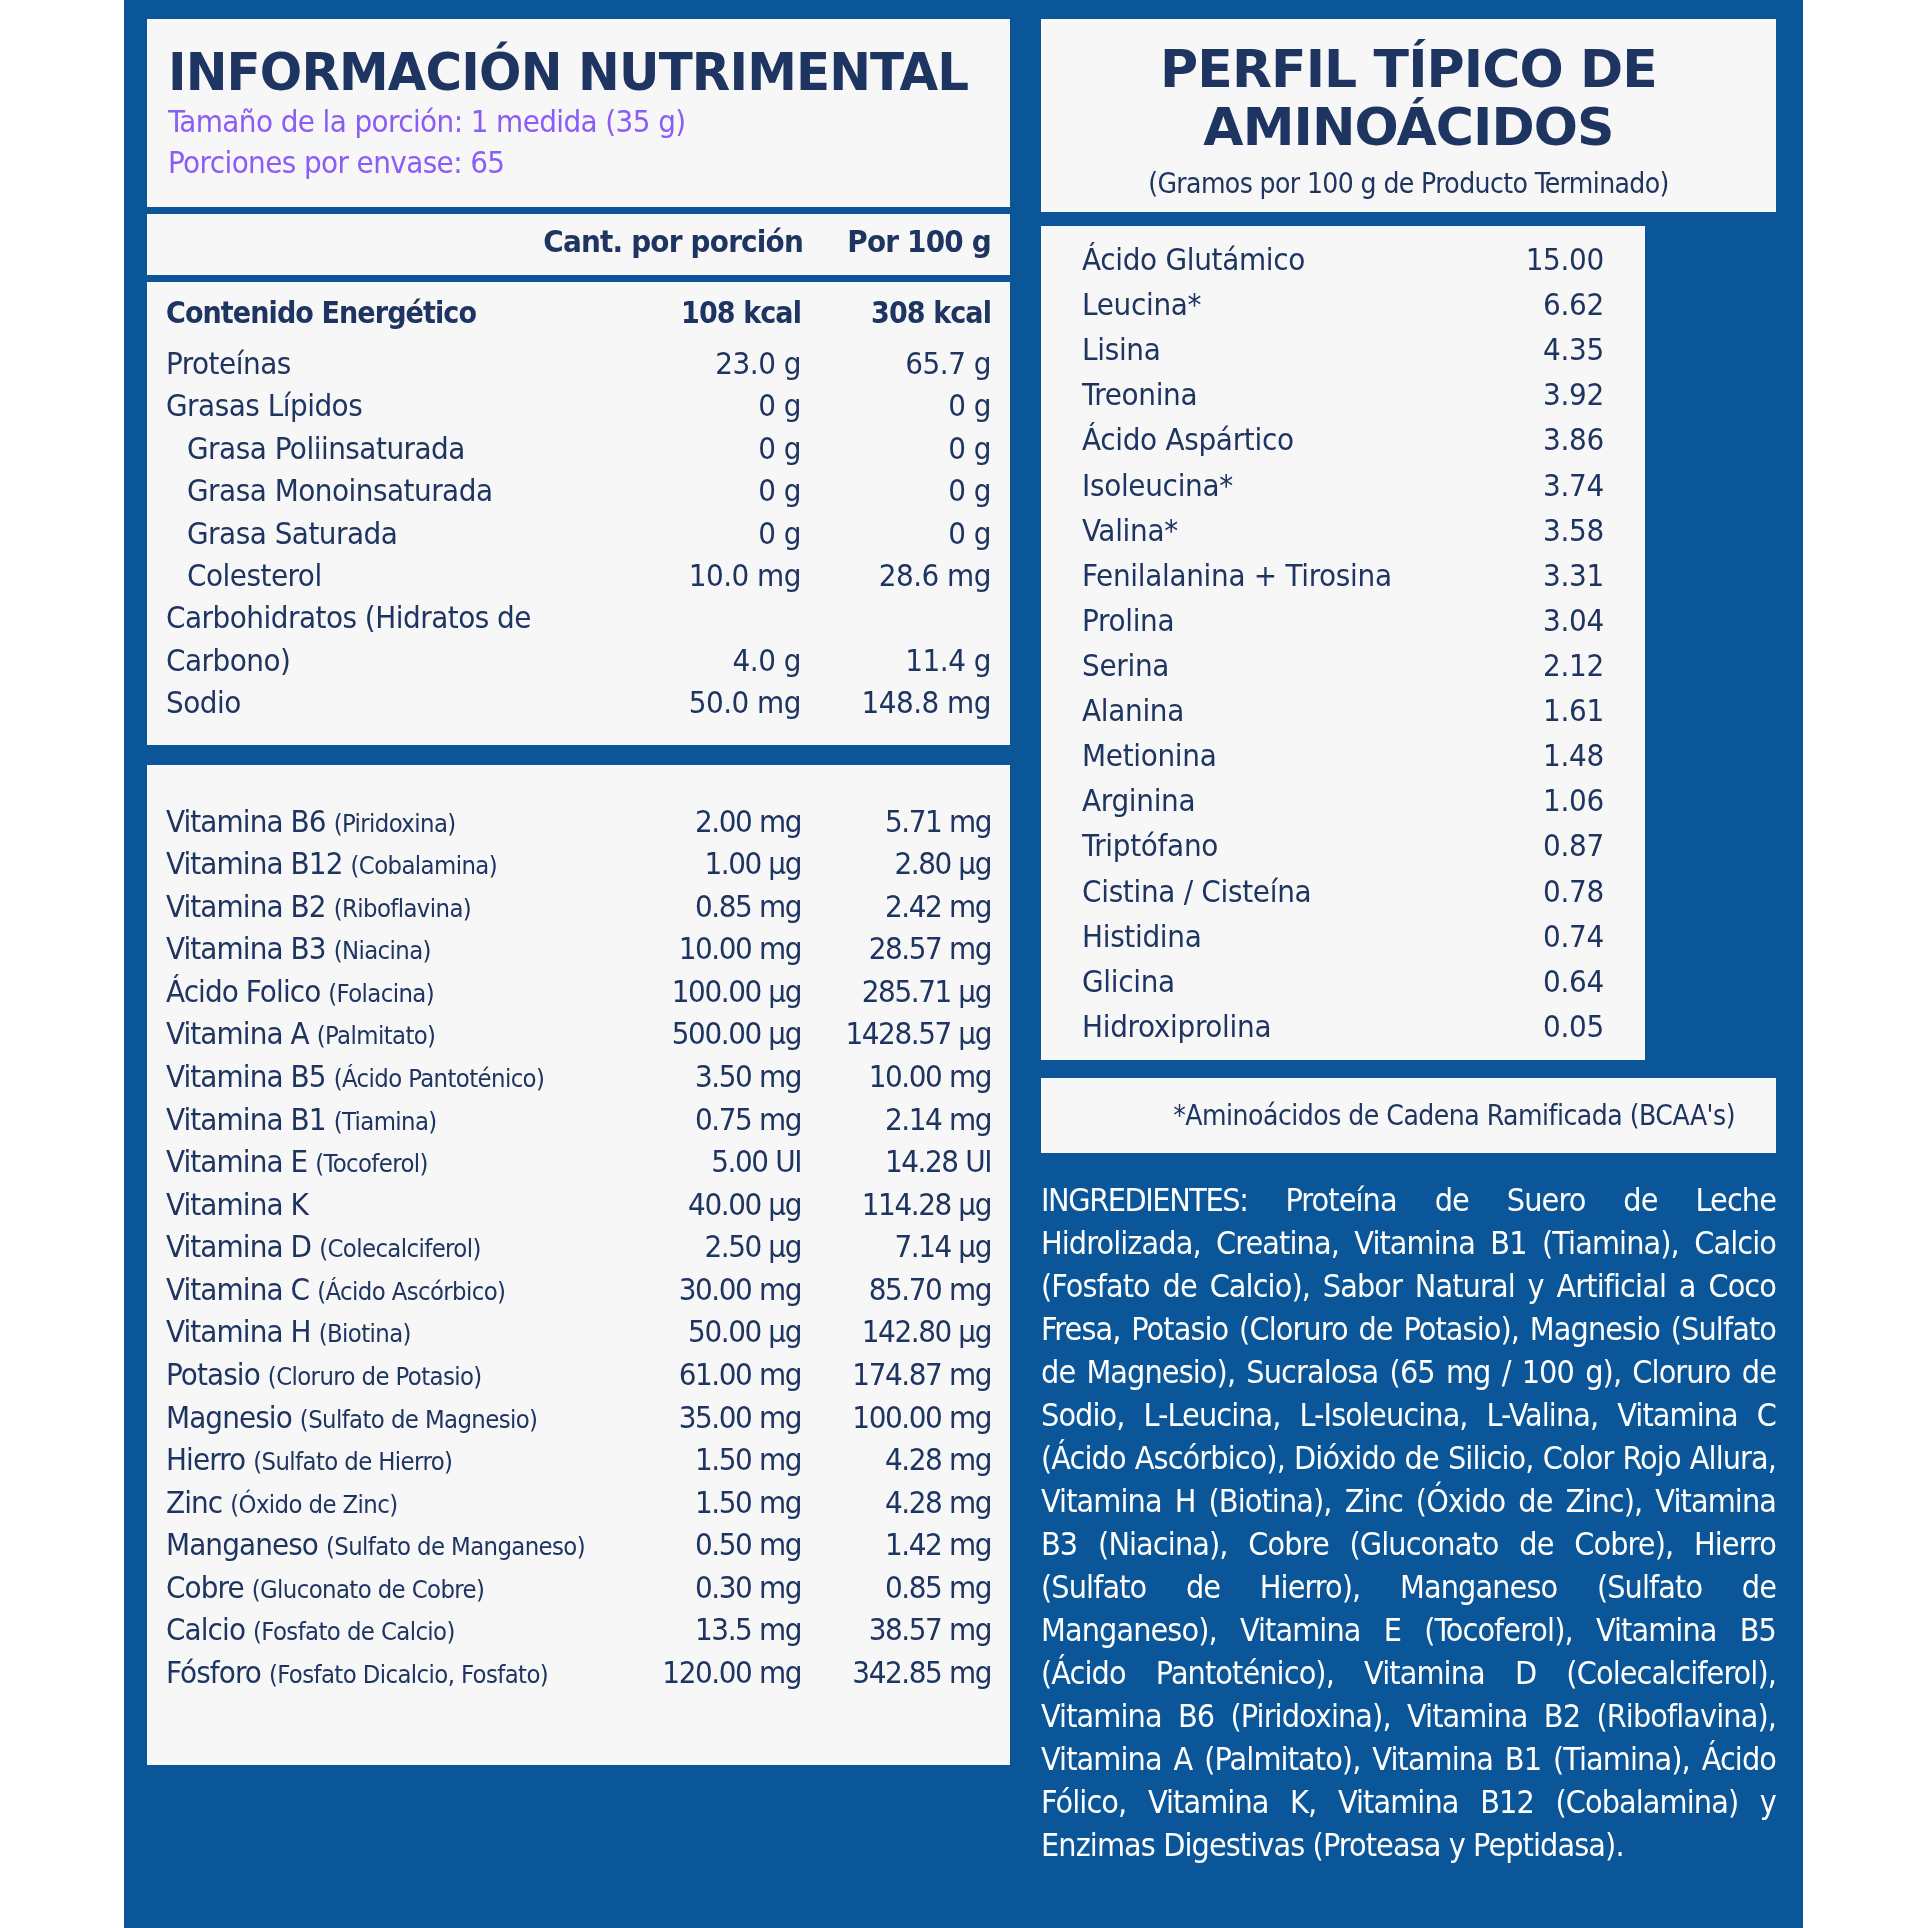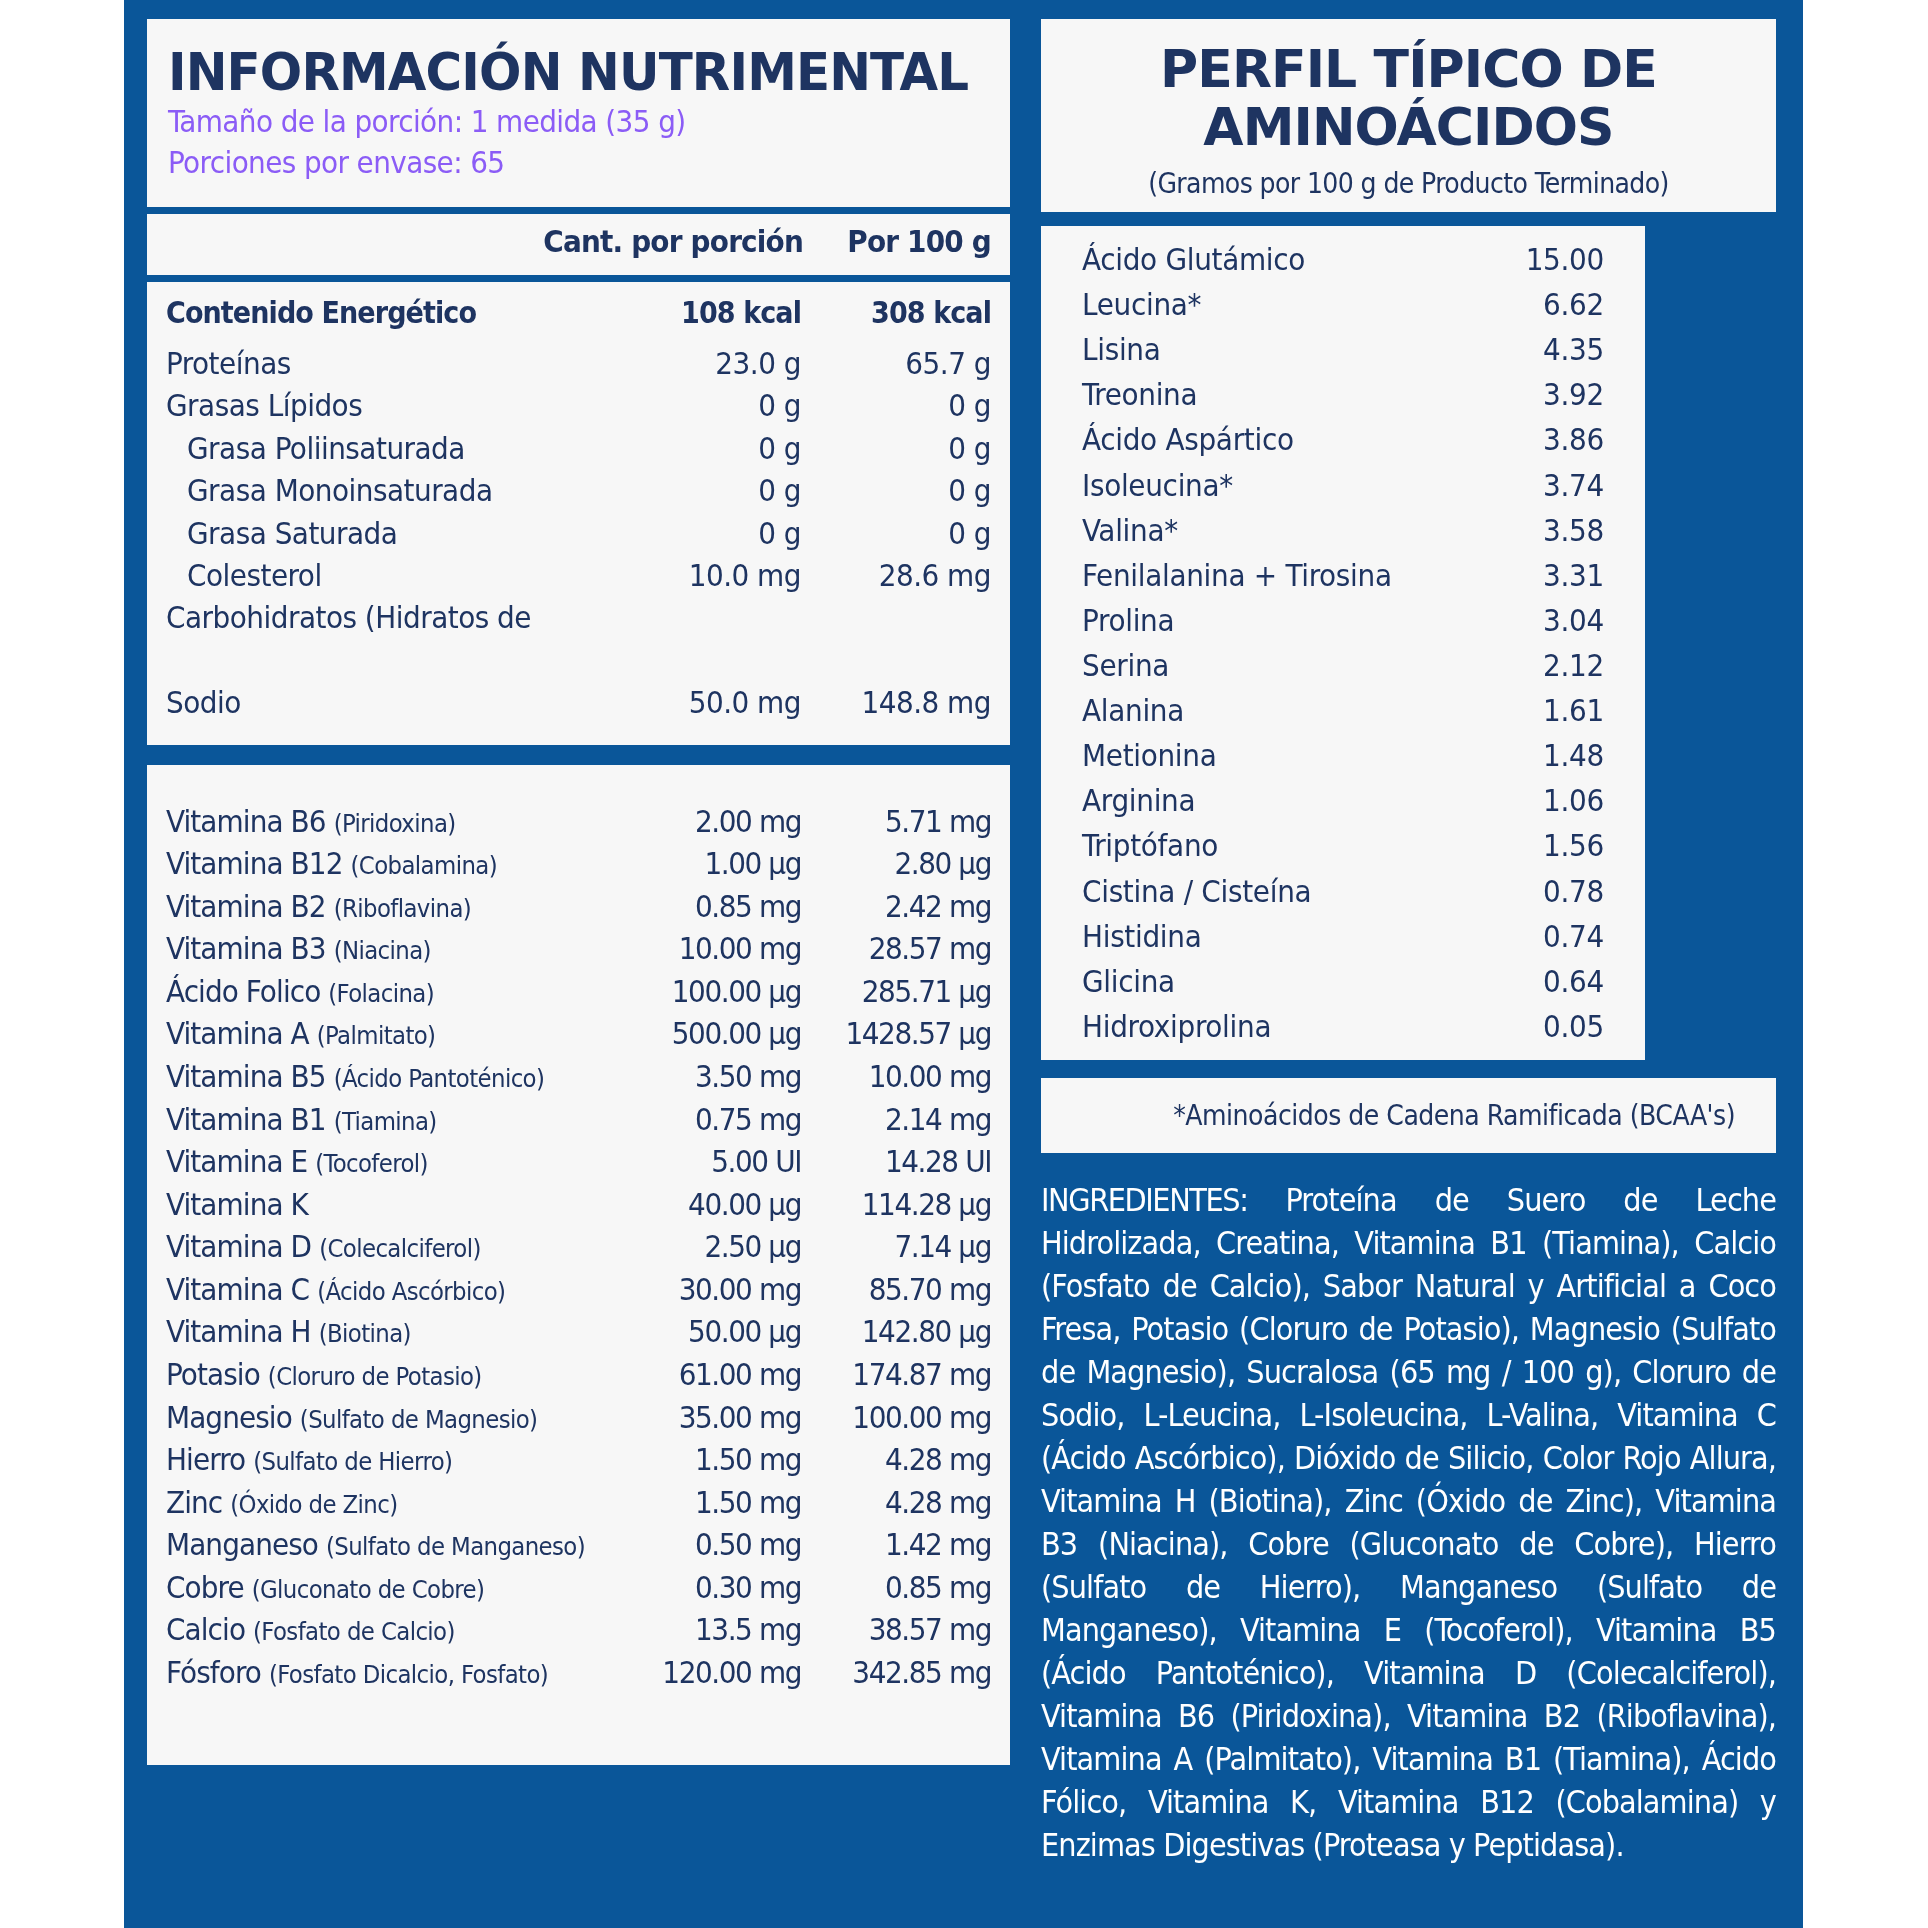--- a/index.html
+++ b/index.html
@@ -101,20 +101,25 @@
     <div class="row" style="top: 275px;">
       <span class="lbl indent">Colesterol</span>
       <span class="v1">10.0 mg</span>
       <span class="v2">28.6 mg</span>
     </div>
     <div class="row" style="top: 317px;">
       <span class="lbl">Carbohidratos (Hidratos de</span>
       <span class="v1"></span>
       <span class="v2"></span>
     </div>
+    <div class="row" style="top: 360px;">
+      <span class="lbl">Carbono)</span>
+      <span class="v1">4.0 g</span>
+      <span class="v2">11.4 g</span>
+    </div>
     <div class="row" style="top: 402px;">
       <span class="lbl">Sodio</span>
       <span class="v1">50.0 mg</span>
       <span class="v2">148.8 mg</span>
     </div>
   </section>
 
 <section class="panel" id="micros">
     <div class="mrow" style="top: 38px;">
       <span class="lbl"><span>Vitamina B6</span> <span class="paren">(Piridoxina)</span></span>
@@ -277,21 +282,21 @@
     <div class="arow" style="top: 511px;">
       <span class="lbl">Metionina</span>
       <span class="val">1.48</span>
     </div>
     <div class="arow" style="top: 556px;">
       <span class="lbl">Arginina</span>
       <span class="val">1.06</span>
     </div>
     <div class="arow" style="top: 601px;">
       <span class="lbl">Triptófano</span>
-      <span class="val">1.56</span>
+      <span class="val">0.87</span>
     </div>
     <div class="arow" style="top: 647px;">
       <span class="lbl">Cistina / Cisteína</span>
       <span class="val">0.78</span>
     </div>
     <div class="arow" style="top: 692px;">
       <span class="lbl">Histidina</span>
       <span class="val">0.74</span>
     </div>
     <div class="arow" style="top: 737px;">

